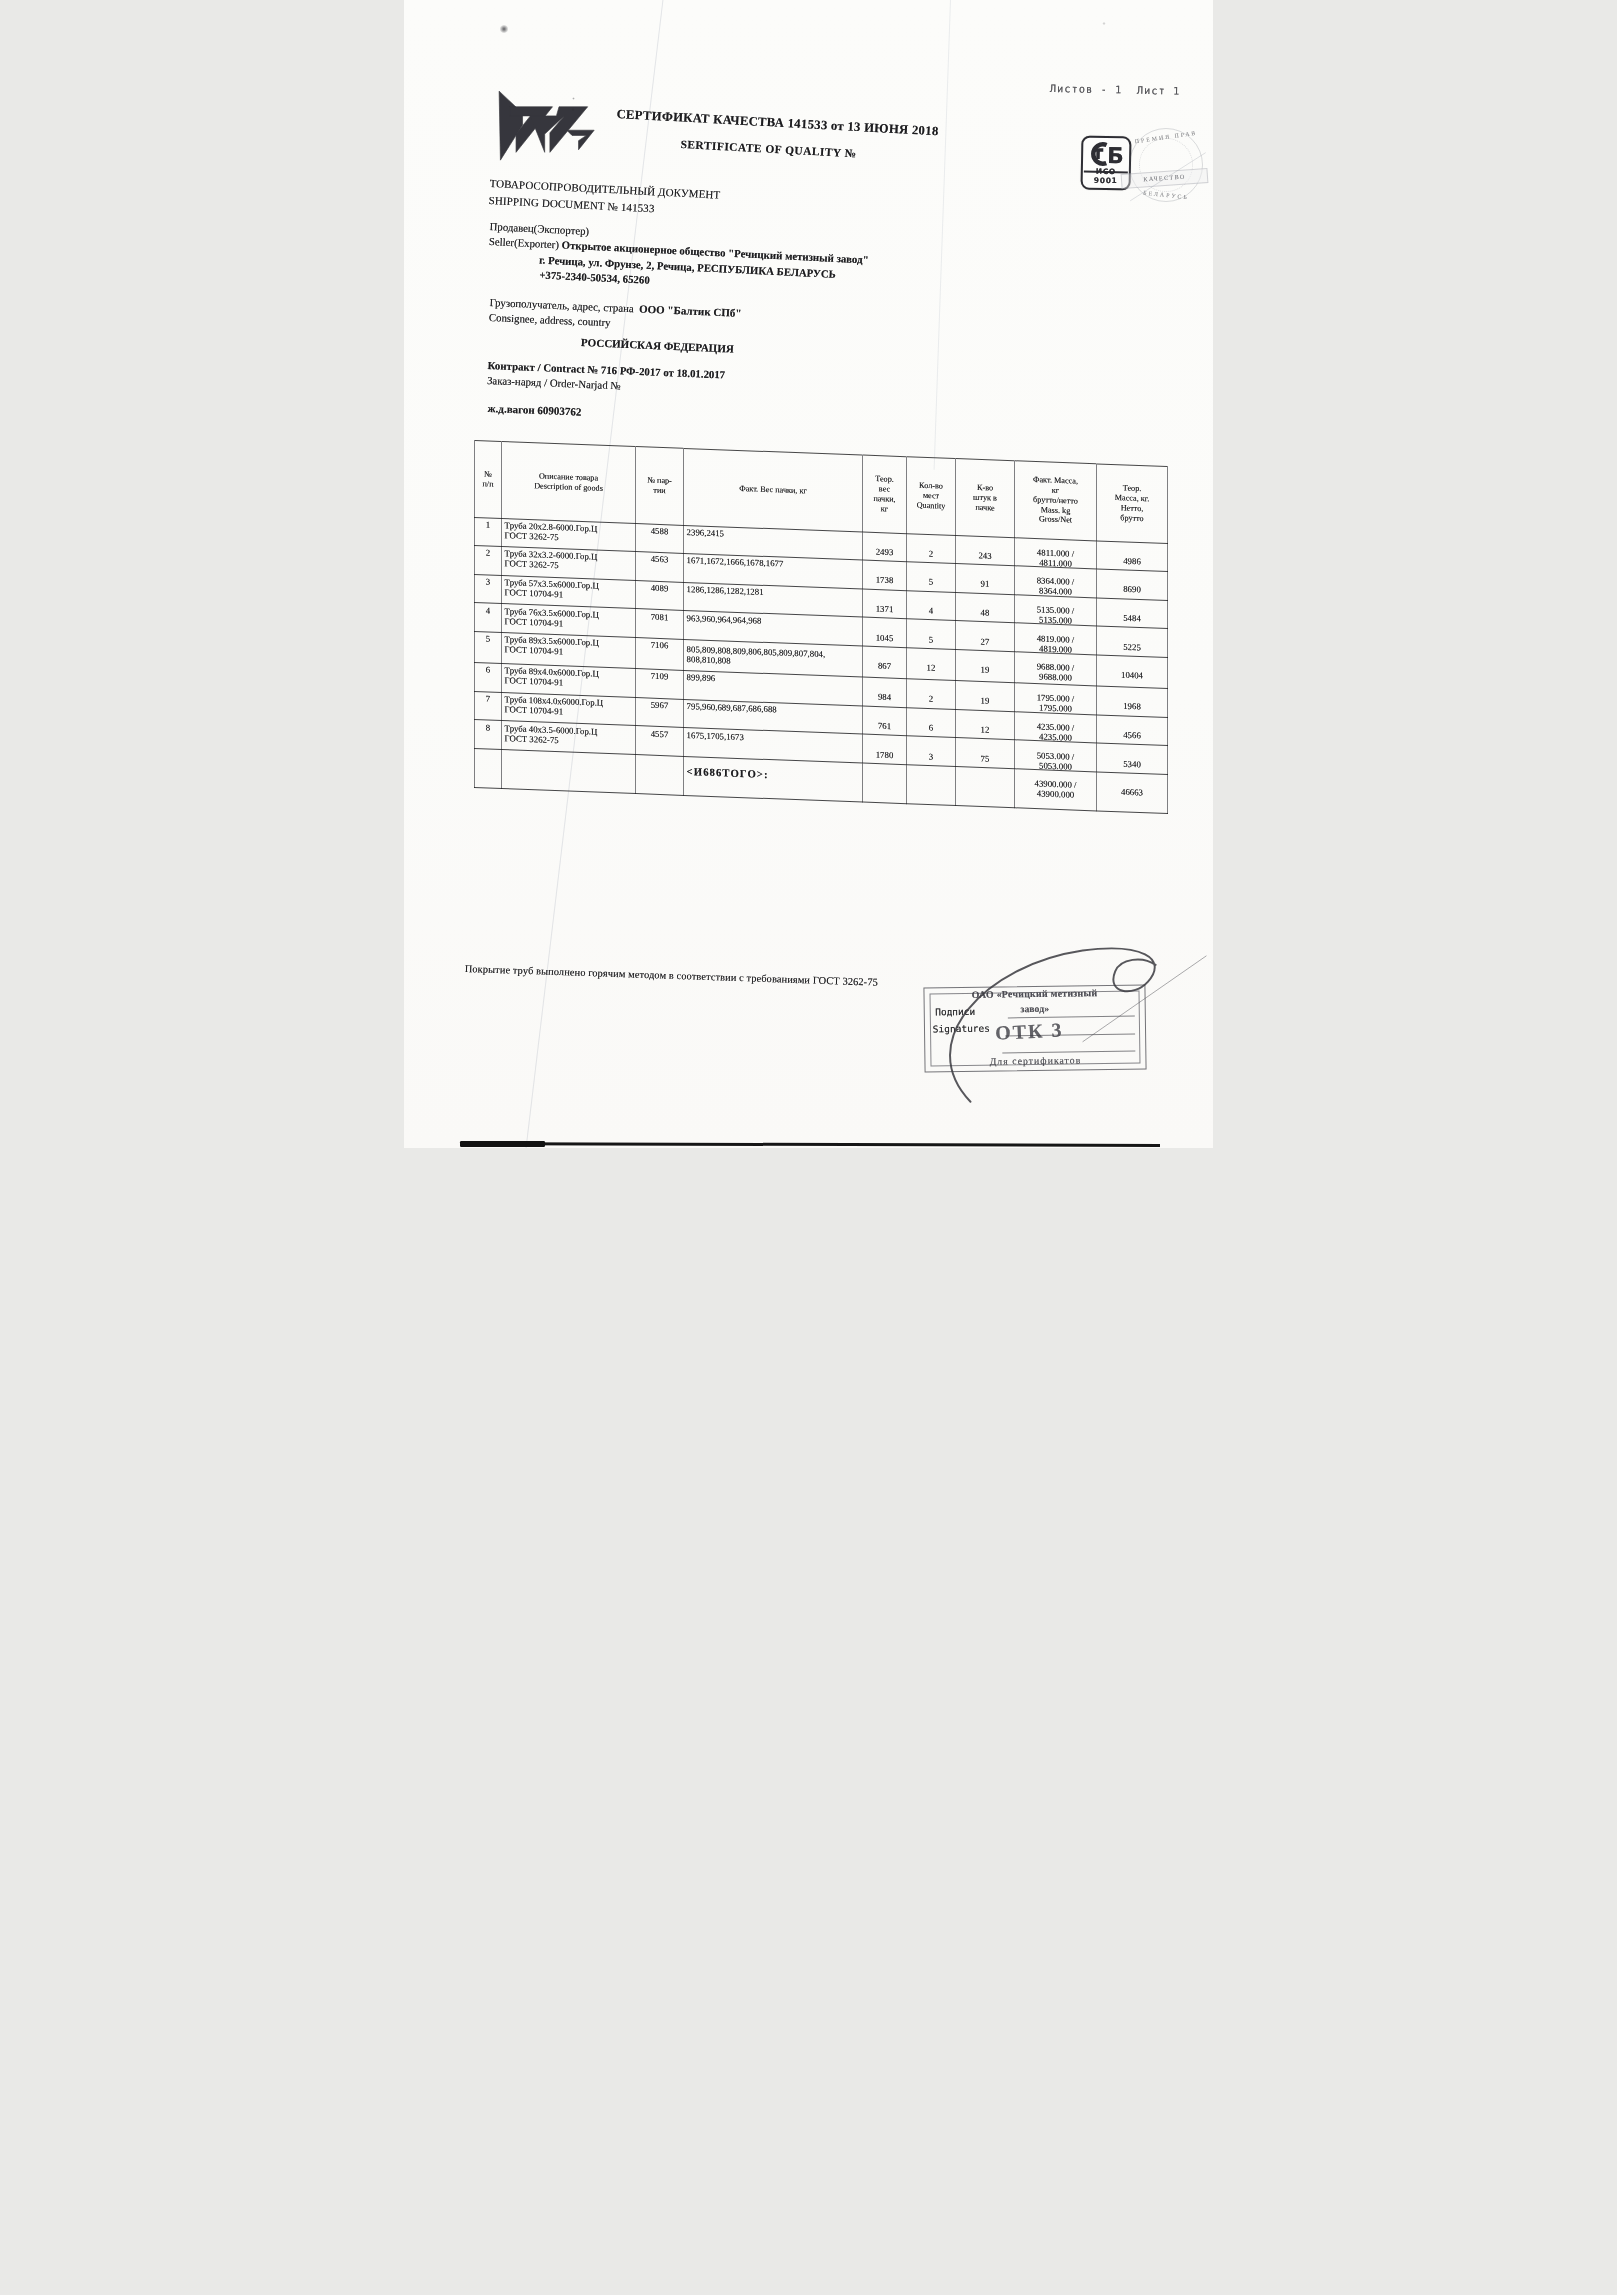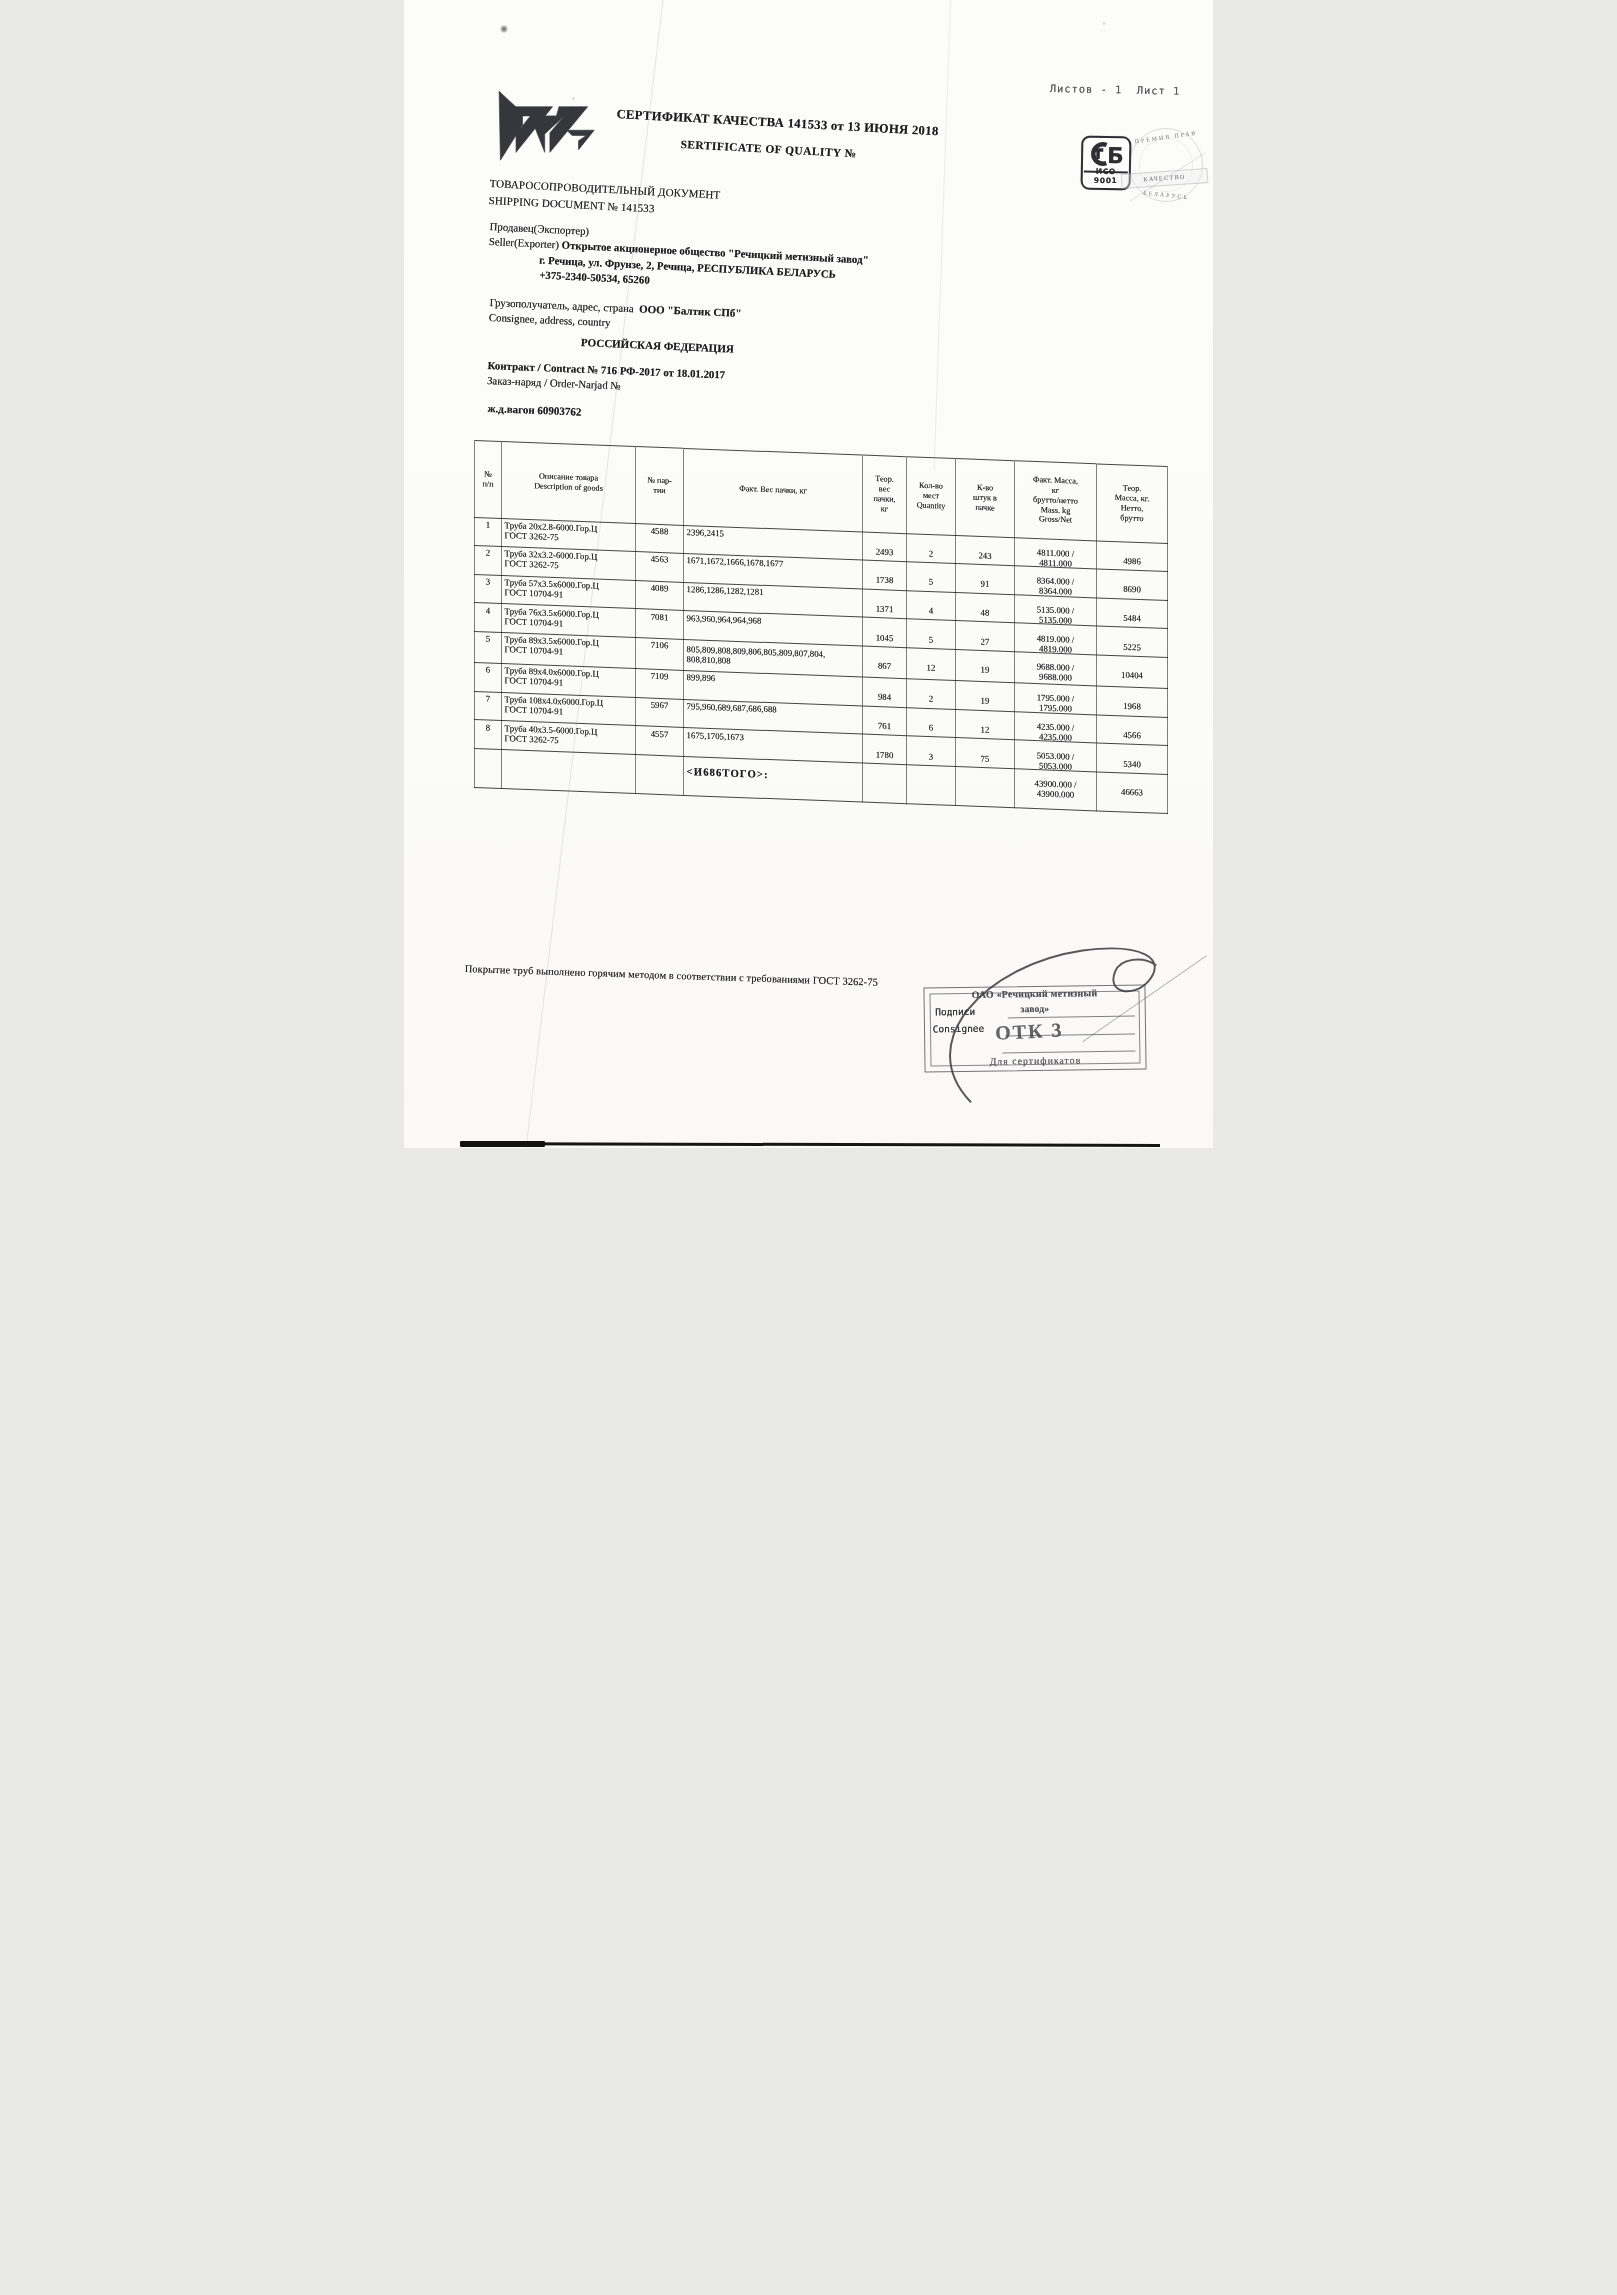--- a/index.html
+++ b/index.html
@@ -322,21 +322,21 @@
   </tbody>
     </table>
 
   <div class="abs note rot" style="left:61px; top:963px;">Покрытие труб выполнено горячим методом в соответствии с требованиями ГОСТ 3262-75</div>
 
   <div class="abs stamp-box" style="left:520px; top:986px;">
     <div class="stamp-inner"></div>
     <div class="stamp-company">ОАО «Речицкий метизный</div>
     <div class="stamp-company2">завод»</div>
     <div class="stamp-sign-ru mono">Подписи</div>
-    <div class="stamp-sign-en mono">Consignee</div>
+    <div class="stamp-sign-en mono">Signatures</div>
     <div class="stamp-line" style="left:83px; right:10.4px; top:30px;"></div>
     <div class="stamp-line" style="left:80px; right:10.4px; top:48px;"></div>
     <div class="stamp-line" style="left:77px; right:10.4px; top:65px;"></div>
     <div class="stamp-otk">ОТК 3</div>
     <div class="stamp-for">Для сертификатов</div>
   </div>
 
   <svg class="abs" style="left:483px; top:931px;" width="326" height="176" viewBox="0 0 500 270">
     <path d="M 128 262 C 40 170, 150 52, 300 30 C 390 18, 432 42, 400 78 C 378 102, 336 96, 350 62 C 358 42, 392 38, 412 52" fill="none" stroke="#3a3a40" stroke-width="3" opacity="0.85" stroke-linecap="round"></path>
     <line x1="300" y1="170" x2="490" y2="38" stroke="#4a4a50" stroke-width="1.3" opacity="0.55"></line>

